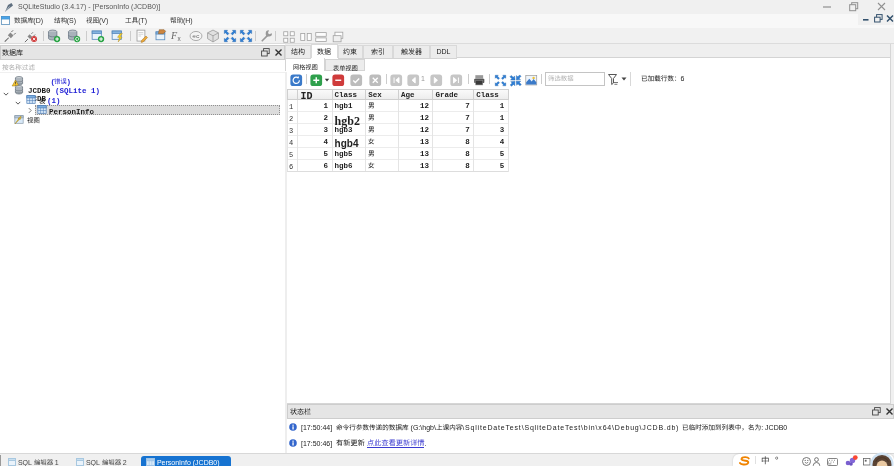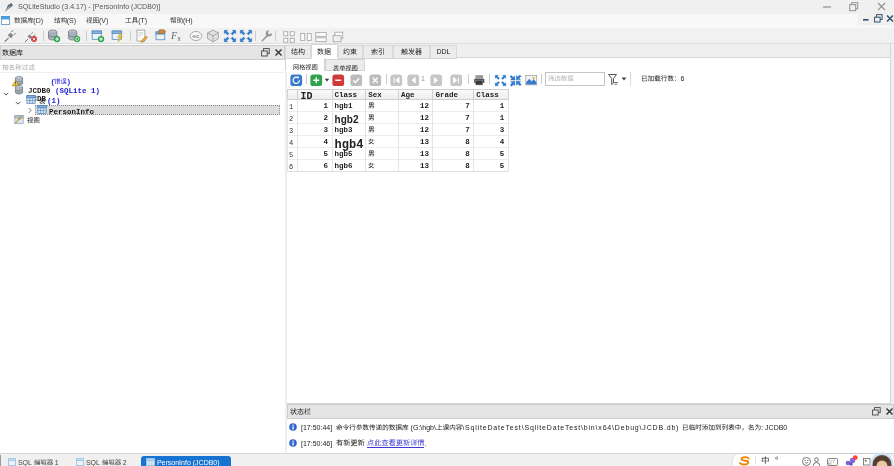--- a/index.html
+++ b/index.html
@@ -486,21 +486,21 @@
     <svg width="6.6" height="6.6" style="vertical-align:-0.79px;fill:#1a1a1a;display:block">
       <use href="#c7537" transform="translate(0,5.81) scale(0.00660,-0.00660)"></use>
     </svg>
   </div>
 <div style="position:absolute;left:398.1px;top:102.2px;width:30.799999999999955px;text-align:right;font-family:'Liberation Mono',monospace;font-size:7.5px;font-weight:bold;color:#222">12</div>
 <div style="position:absolute;left:432.4px;top:102.2px;width:37.400000000000034px;text-align:right;font-family:'Liberation Mono',monospace;font-size:7.5px;font-weight:bold;color:#222">7</div>
 <div style="position:absolute;left:473.3px;top:102.2px;width:30.899999999999977px;text-align:right;font-family:'Liberation Mono',monospace;font-size:7.5px;font-weight:bold;color:#222">1</div>
 <div style="position:absolute;left:286.5px;top:123.0px;width:221.2px;height:1px;background:#ececec"></div>
 <div style="position:absolute;left:289.0px;top:114.5px;font-family:'Liberation Mono',monospace;font-size:7px;color:#333">2</div>
 <div style="position:absolute;left:297.4px;top:114.2px;width:30.700000000000045px;text-align:right;font-family:'Liberation Mono',monospace;font-size:7.5px;font-weight:bold;color:#222">2</div>
-<div style="position:absolute;left:334.6px;top:114.2px;font-family:Liberation Sans, sans-serif;font-size:10px;font-weight:bold;color:#222">hgb2</div>
+<div style="position:absolute;left:334.6px;top:114.2px;font-family:Liberation Serif, serif;font-size:12px;font-weight:bold;color:#222">hgb2</div>
 <div style="position:absolute;left:368.2px;top:114.0px">
     <svg width="6.6" height="6.6" style="vertical-align:-0.79px;fill:#1a1a1a;display:block">
       <use href="#c7537" transform="translate(0,5.81) scale(0.00660,-0.00660)"></use>
     </svg>
   </div>
 <div style="position:absolute;left:398.1px;top:114.2px;width:30.799999999999955px;text-align:right;font-family:'Liberation Mono',monospace;font-size:7.5px;font-weight:bold;color:#222">12</div>
 <div style="position:absolute;left:432.4px;top:114.2px;width:37.400000000000034px;text-align:right;font-family:'Liberation Mono',monospace;font-size:7.5px;font-weight:bold;color:#222">7</div>
 <div style="position:absolute;left:473.3px;top:114.2px;width:30.899999999999977px;text-align:right;font-family:'Liberation Mono',monospace;font-size:7.5px;font-weight:bold;color:#222">1</div>
 <div style="position:absolute;left:286.5px;top:135.0px;width:221.2px;height:1px;background:#ececec"></div>
 <div style="position:absolute;left:289.0px;top:126.5px;font-family:'Liberation Mono',monospace;font-size:7px;color:#333">3</div>
@@ -510,21 +510,21 @@
     <svg width="6.6" height="6.6" style="vertical-align:-0.79px;fill:#1a1a1a;display:block">
       <use href="#c7537" transform="translate(0,5.81) scale(0.00660,-0.00660)"></use>
     </svg>
   </div>
 <div style="position:absolute;left:398.1px;top:126.2px;width:30.799999999999955px;text-align:right;font-family:'Liberation Mono',monospace;font-size:7.5px;font-weight:bold;color:#222">12</div>
 <div style="position:absolute;left:432.4px;top:126.2px;width:37.400000000000034px;text-align:right;font-family:'Liberation Mono',monospace;font-size:7.5px;font-weight:bold;color:#222">7</div>
 <div style="position:absolute;left:473.3px;top:126.2px;width:30.899999999999977px;text-align:right;font-family:'Liberation Mono',monospace;font-size:7.5px;font-weight:bold;color:#222">3</div>
 <div style="position:absolute;left:286.5px;top:147.0px;width:221.2px;height:1px;background:#ececec"></div>
 <div style="position:absolute;left:289.0px;top:138.5px;font-family:'Liberation Mono',monospace;font-size:7px;color:#333">4</div>
 <div style="position:absolute;left:297.4px;top:138.2px;width:30.700000000000045px;text-align:right;font-family:'Liberation Mono',monospace;font-size:7.5px;font-weight:bold;color:#222">4</div>
-<div style="position:absolute;left:334.6px;top:138.2px;font-family:Liberation Mono, monospace;font-size:12px;font-weight:bold;color:#222">hgb4</div>
+<div style="position:absolute;left:334.6px;top:138.2px;font-family:Liberation Sans, sans-serif;font-size:10px;font-weight:bold;color:#222">hgb4</div>
 <div style="position:absolute;left:368.2px;top:138.0px">
     <svg width="6.6" height="6.6" style="vertical-align:-0.79px;fill:#1a1a1a;display:block">
       <use href="#c5973" transform="translate(0,5.81) scale(0.00660,-0.00660)"></use>
     </svg>
   </div>
 <div style="position:absolute;left:398.1px;top:138.2px;width:30.799999999999955px;text-align:right;font-family:'Liberation Mono',monospace;font-size:7.5px;font-weight:bold;color:#222">13</div>
 <div style="position:absolute;left:432.4px;top:138.2px;width:37.400000000000034px;text-align:right;font-family:'Liberation Mono',monospace;font-size:7.5px;font-weight:bold;color:#222">8</div>
 <div style="position:absolute;left:473.3px;top:138.2px;width:30.899999999999977px;text-align:right;font-family:'Liberation Mono',monospace;font-size:7.5px;font-weight:bold;color:#222">4</div>
 <div style="position:absolute;left:286.5px;top:159.0px;width:221.2px;height:1px;background:#ececec"></div>
 <div style="position:absolute;left:289.0px;top:150.5px;font-family:'Liberation Mono',monospace;font-size:7px;color:#333">5</div>

